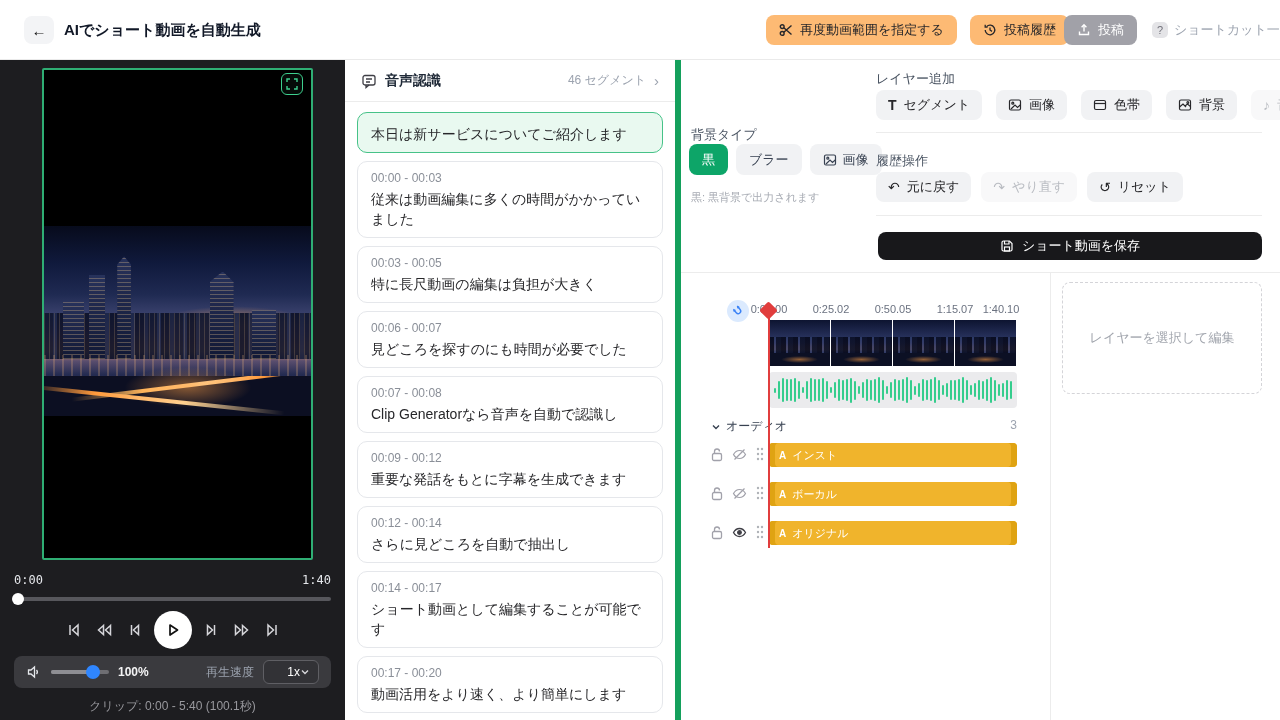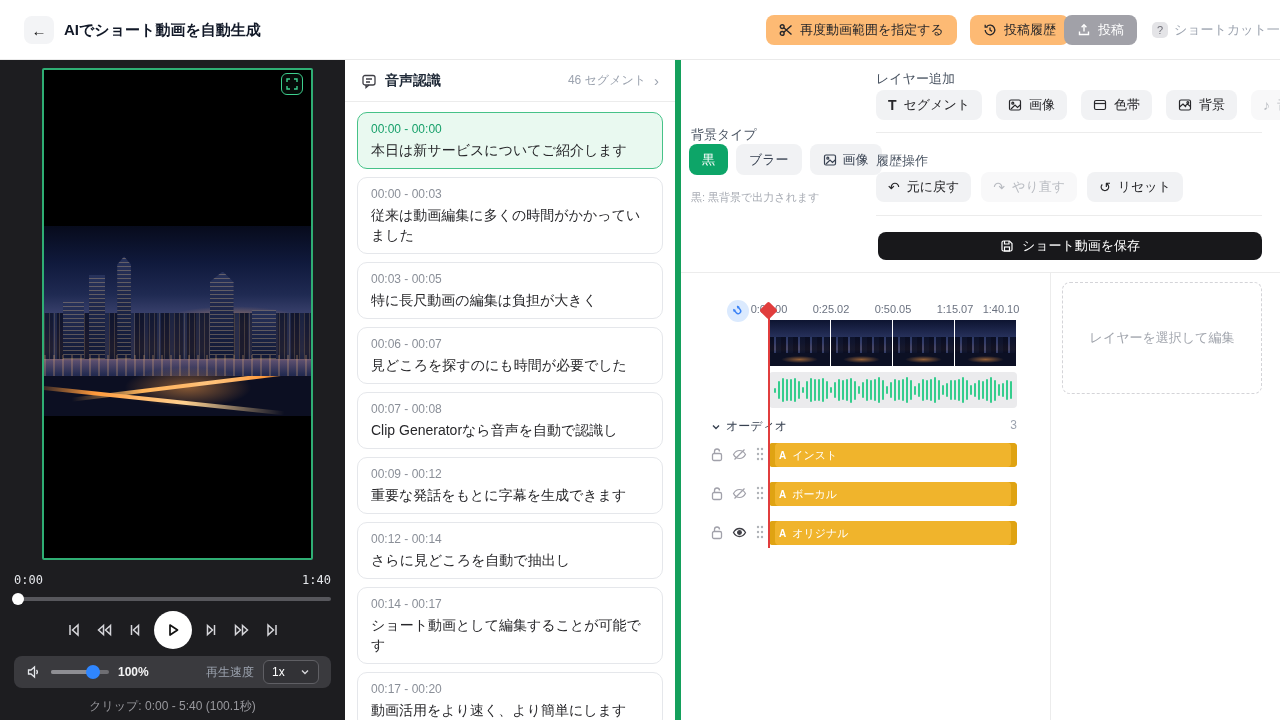--- a/index.html
+++ b/index.html
@@ -66,21 +66,21 @@
   .play-btn { width:38px; height:38px; border-radius:50%; background:#fff; display:flex; align-items:center;
     justify-content:center; cursor:pointer; }
   .volume-bar { position:absolute; left:14px; right:14px; top:596px; height:32px; background:#3a3a3e; border-radius:8px;
     display:flex; align-items:center; padding:0 12px; gap:9px; }
   .vol-track { position:relative; width:58px; height:4px; border-radius:2px; background:#6e6e73; cursor:pointer; }
   .vol-fill { position:absolute; left:0; top:0; height:4px; width:65%; background:#8e8e93; border-radius:2px; }
   .vol-thumb { position:absolute; left:60%; top:-5px; width:14px; height:14px; border-radius:50%; background:#2f86ff; }
   .vol-pct { font-size:12px; color:#f4f4f5;font-weight:bold; }
   .speed-label { margin-left:auto; font-size:12px; color:#9ca3af; }
   .speed-select { width:56px; height:24px; background:#323236; border:1px solid #5f5f64; border-radius:6px;
-    display:flex; align-items:center; justify-content:space-between; padding:0 8px; font-size:12px; color:#fff; cursor:pointer; }
+    display:flex; align-items:center; justify-content:flex-end; padding:0 8px; font-size:12px; color:#fff; cursor:pointer; }
   .clip-info { position:absolute; left:0; right:0; top:638px; text-align:center; font-size:12px; color:#98989d; }
 
   
   .transcript { position:absolute; left:345px; top:60px; width:330px; height:660px; background:#fff; }
   .t-header { height:42px; border-bottom:1px solid #ececec; display:flex; align-items:center; padding:0 16px; gap:8px; }
   .t-title { font-size:14px; font-weight:700; color:#1f2937; }
   .t-count { margin-left:auto; font-size:12px; color:#9ca3af; }
   .seg-list { position:absolute; left:0; top:42px; right:0; bottom:0; overflow:hidden; padding:10px 12px 0 12px; }
   .seg { background:#fff; border:1px solid #e5e7eb; border-radius:10px; padding:8px 13px; margin-bottom:8px; cursor:pointer; }
   .seg.selected { background:#e9f9f0; border-color:#46c288; }
@@ -310,21 +310,20 @@
           <path d="M5 6 H11 M5 9 H9"></path>
             <path d="M5 12 L5 14.5 L8 12"></path>
         </svg>
       </span>
       <span class="t-title">音声認識</span>
       <span class="t-count">46 セグメント</span>
       <span style="color:#9ca3af;font-size:15px;">›</span>
     </div>
     <div class="seg-list">
       <div class="seg selected">
-        <div class="seg-time">00:00 - 00:00</div>
         <div class="seg-text">本日は新サービスについてご紹介します</div>
       </div>
       <div class="seg">
         <div class="seg-time">00:00 - 00:03</div>
         <div class="seg-text">従来は動画編集に多くの時間がかかっていました</div>
       </div>
       <div class="seg">
         <div class="seg-time">00:03 - 00:05</div>
         <div class="seg-text">特に長尺動画の編集は負担が大きく</div>
       </div>

